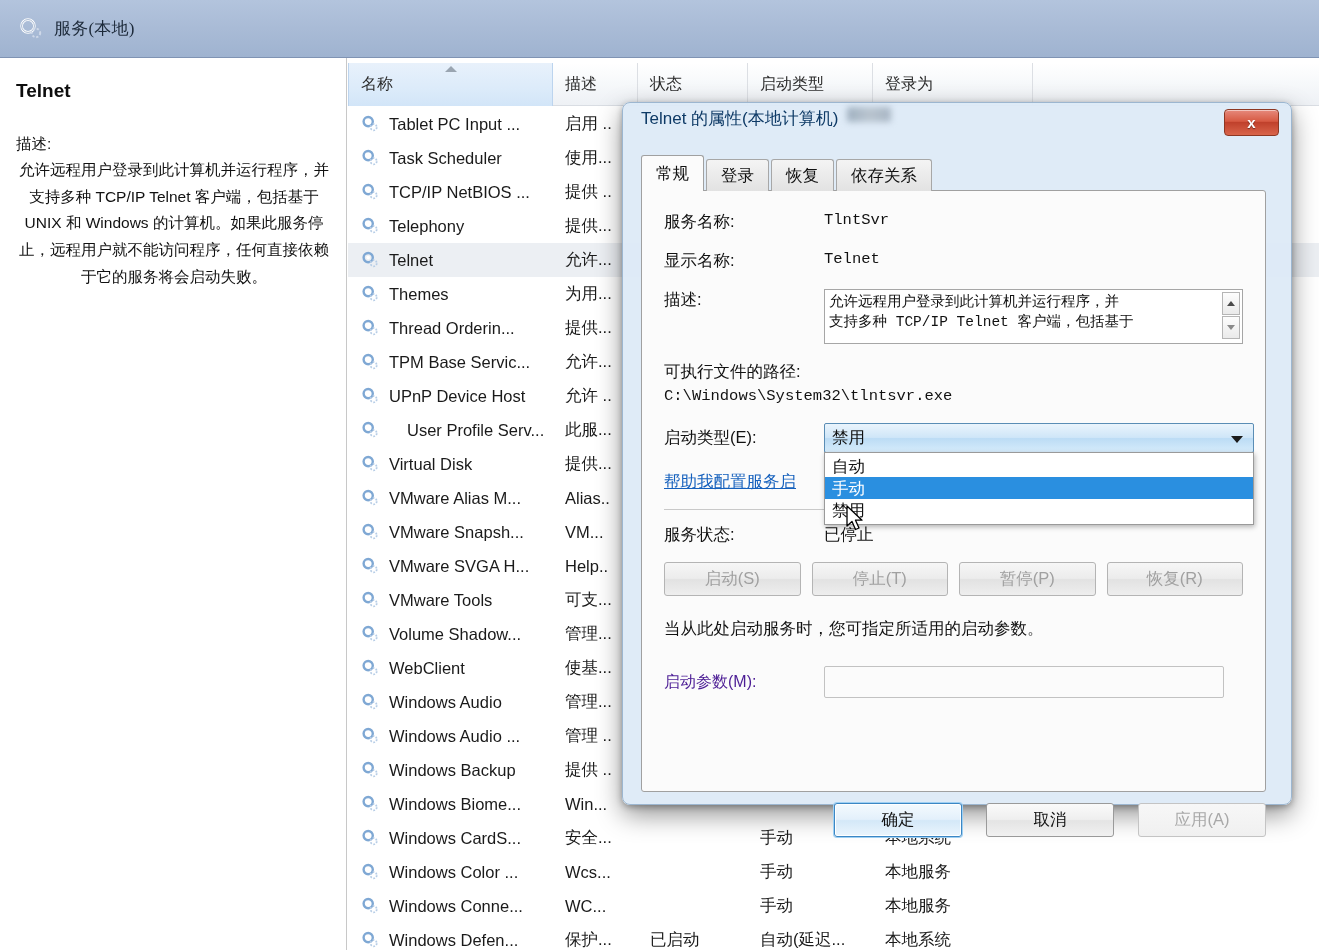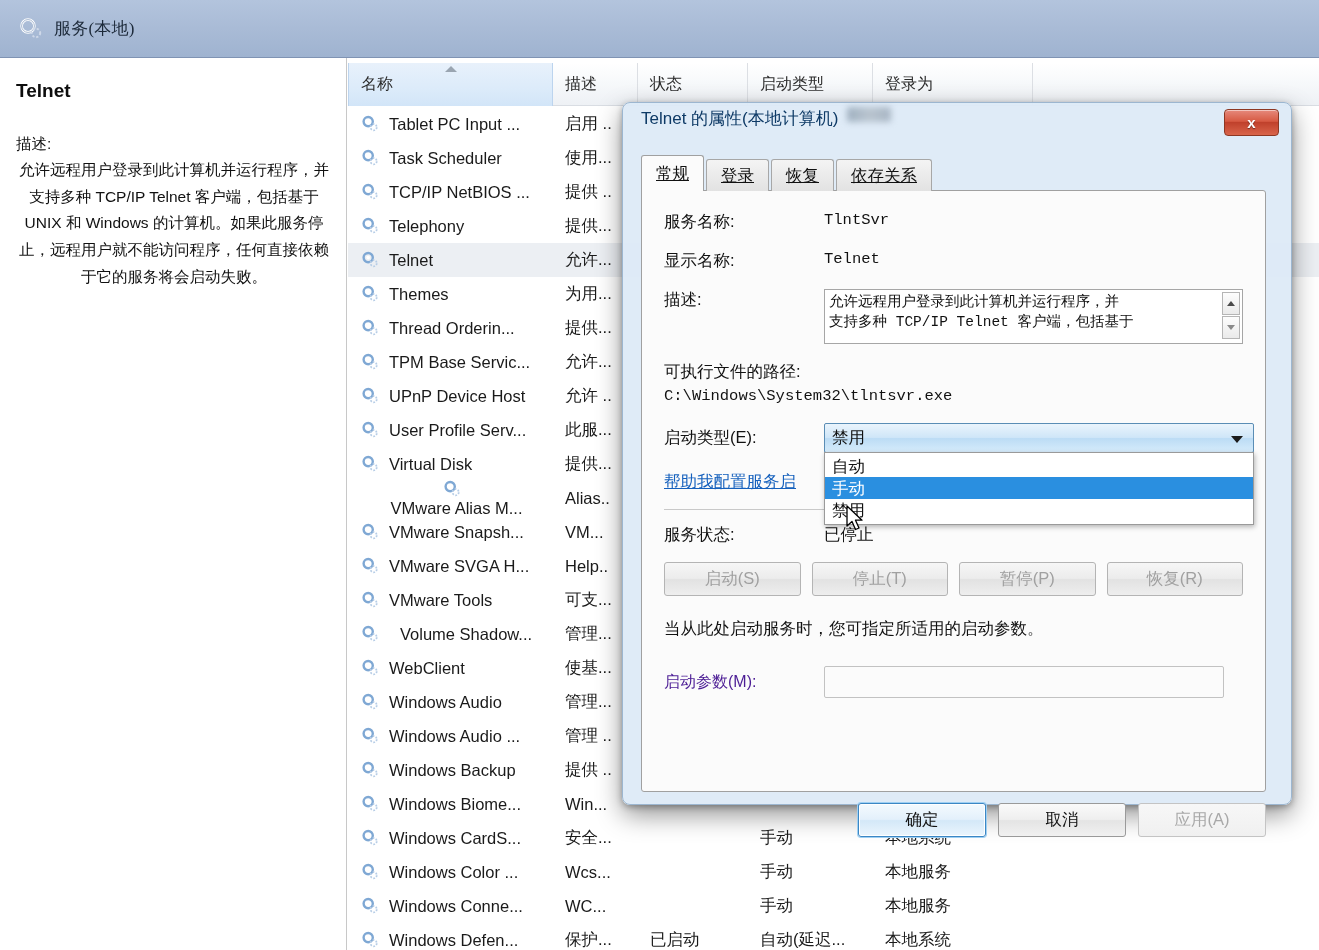--- a/index.html
+++ b/index.html
@@ -110,21 +110,21 @@
   }
   .dlg-body {
     position: absolute; left: 18px; top: 52px; width: 634px; height: 688px;
   }
   .tabs { display: flex; align-items: flex-end; height: 36px; position: relative; z-index: 3; }
   .tab {
     height: 32px; padding: 0 14px; display:flex; align-items:center;
     font-size: 16.5px; color: #111;
     background: linear-gradient(to bottom,#f4f4f4,#e2e2e2);
     border: 1px solid #a7a7a7; border-bottom: none;
-    border-radius: 3px 3px 0 0; margin-right: 2px; text-decoration: underline;
+    border-radius: 3px 3px 0 0; margin-right: 2px;
   }
   .tab.active {
     height: 36px; background: #fbfbfb; border-color: #a0a0a0;
     font-weight: normal; position: relative; top: 0;
   }
   .tab-panel {
     position: absolute; left: 0; top: 35px; width: 625px; height: 602px;
     background: #fbfbfb; border: 1px solid #a0a0a0; border-radius: 0 3px 3px 3px;
     padding: 20px 22px;
   }
@@ -206,21 +206,21 @@
   }
   .note-text { font-size: 16.5px; color: #111; margin-top: 22px; }
   .param-row { display:flex; align-items:center; margin-top: 26px; }
   .param-label { width: 160px; flex:0 0 160px; font-size: 16px; color: #4c1d95; }
   .param-input {
     width: 400px; height: 32px; background:#fbfbfb;
     border: 1px solid #c2c2c2; border-radius: 2px;
   }
   .dlg-footer {
     position: absolute; left: 0; top: 648px; width: 625px;
-    display: flex; justify-content: flex-end; gap: 12px;
+    display: flex; justify-content: flex-end; gap: 24px;
   }
   .fbtn {
     width: 128px; height: 34px; border-radius: 3px;
     border: 1px solid #9a9a9a;
     background: linear-gradient(to bottom,#fafafa,#efefef 48%,#e4e4e4 52%,#f1f1f1);
     display:flex; align-items:center; justify-content:center;
     font-size: 16.5px; color:#111;
   }
   .fbtn.focused {
     border: 1px solid #3c87c4;
@@ -396,21 +396,21 @@
               <circle cx="13.6" cy="13.2" r="3.1" fill="none" stroke="#b7cde6" stroke-width="1.8" stroke-dasharray="1.8 1.5"></circle>
             </svg>
             <span>UPnP Device Host</span>
           </div>
           <div class="cell" style="width: 85px;"><span>允许 ..</span></div>
           <div class="cell" style="width: 110px;"><span></span></div>
           <div class="cell" style="width: 125px;"><span></span></div>
           <div class="cell" style="width: 160px;"><span></span></div>
         </div>
         <div class="row">
-          <div class="cell cell-name" style="width: 205px;">
+          <div class="cell cell-name" style="width: 205px; gap: 18px;">
             <svg class="svc-ico" viewBox="0 0 20 20">
               <circle cx="8.2" cy="7.6" r="4.6" fill="none" stroke="#7fa8d4" stroke-width="2.4"></circle>
               <circle cx="8.2" cy="7.6" r="1.8" fill="#ffffff"></circle>
               <circle cx="13.6" cy="13.2" r="3.1" fill="none" stroke="#b7cde6" stroke-width="1.8" stroke-dasharray="1.8 1.5"></circle>
             </svg>
             <span>User Profile Serv...</span>
           </div>
           <div class="cell" style="width: 85px;"><span>此服...</span></div>
           <div class="cell" style="width: 110px;"><span></span></div>
           <div class="cell" style="width: 125px;"><span></span></div>
@@ -424,21 +424,21 @@
               <circle cx="13.6" cy="13.2" r="3.1" fill="none" stroke="#b7cde6" stroke-width="1.8" stroke-dasharray="1.8 1.5"></circle>
             </svg>
             <span>Virtual Disk</span>
           </div>
           <div class="cell" style="width: 85px;"><span>提供...</span></div>
           <div class="cell" style="width: 110px;"><span></span></div>
           <div class="cell" style="width: 125px;"><span></span></div>
           <div class="cell" style="width: 160px;"><span></span></div>
         </div>
         <div class="row">
-          <div class="cell cell-name" style="width: 205px; flex-direction: column;">
+          <div class="cell cell-name" style="width: 205px;">
             <svg class="svc-ico" viewBox="0 0 20 20">
               <circle cx="8.2" cy="7.6" r="4.6" fill="none" stroke="#7fa8d4" stroke-width="2.4"></circle>
               <circle cx="8.2" cy="7.6" r="1.8" fill="#ffffff"></circle>
               <circle cx="13.6" cy="13.2" r="3.1" fill="none" stroke="#b7cde6" stroke-width="1.8" stroke-dasharray="1.8 1.5"></circle>
             </svg>
             <span>VMware Alias M...</span>
           </div>
           <div class="cell" style="width: 85px;"><span>Alias..</span></div>
           <div class="cell" style="width: 110px;"><span></span></div>
           <div class="cell" style="width: 125px;"><span></span></div>
@@ -480,21 +480,21 @@
               <circle cx="13.6" cy="13.2" r="3.1" fill="none" stroke="#b7cde6" stroke-width="1.8" stroke-dasharray="1.8 1.5"></circle>
             </svg>
             <span>VMware Tools</span>
           </div>
           <div class="cell" style="width: 85px;"><span>可支...</span></div>
           <div class="cell" style="width: 110px;"><span></span></div>
           <div class="cell" style="width: 125px;"><span></span></div>
           <div class="cell" style="width: 160px;"><span></span></div>
         </div>
         <div class="row">
-          <div class="cell cell-name" style="width: 205px; gap: 11px;">
+          <div class="cell cell-name" style="width: 205px;">
             <svg class="svc-ico" viewBox="0 0 20 20">
               <circle cx="8.2" cy="7.6" r="4.6" fill="none" stroke="#7fa8d4" stroke-width="2.4"></circle>
               <circle cx="8.2" cy="7.6" r="1.8" fill="#ffffff"></circle>
               <circle cx="13.6" cy="13.2" r="3.1" fill="none" stroke="#b7cde6" stroke-width="1.8" stroke-dasharray="1.8 1.5"></circle>
             </svg>
             <span>Volume Shadow...</span>
           </div>
           <div class="cell" style="width: 85px;"><span>管理...</span></div>
           <div class="cell" style="width: 110px;"><span></span></div>
           <div class="cell" style="width: 125px;"><span></span></div>

